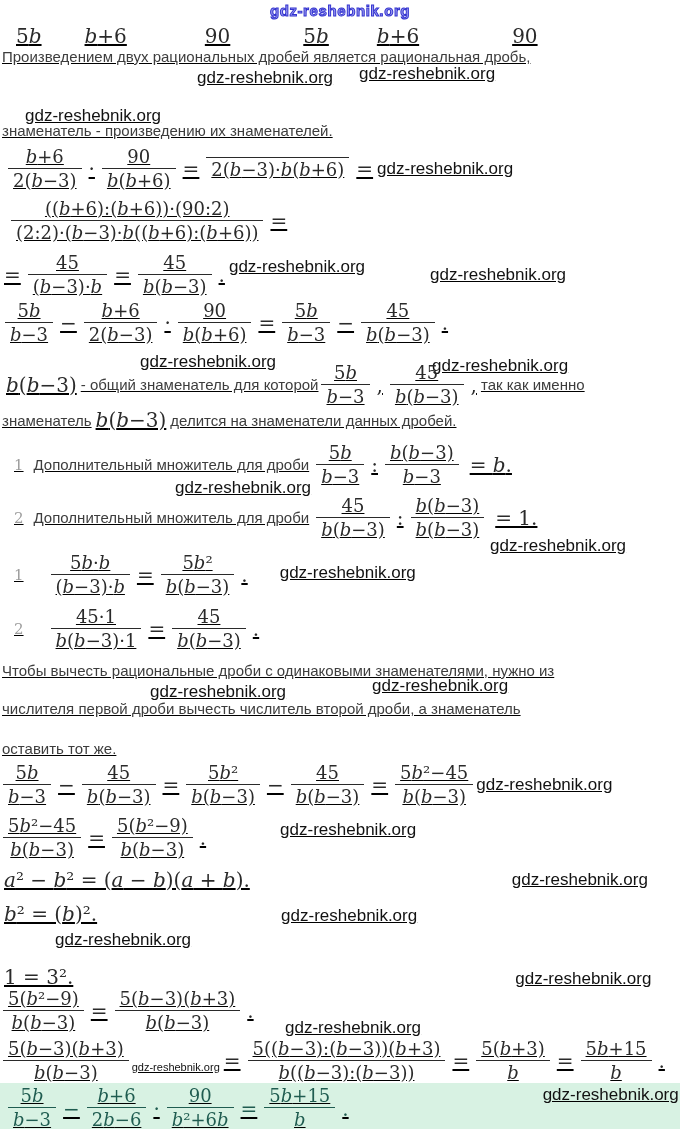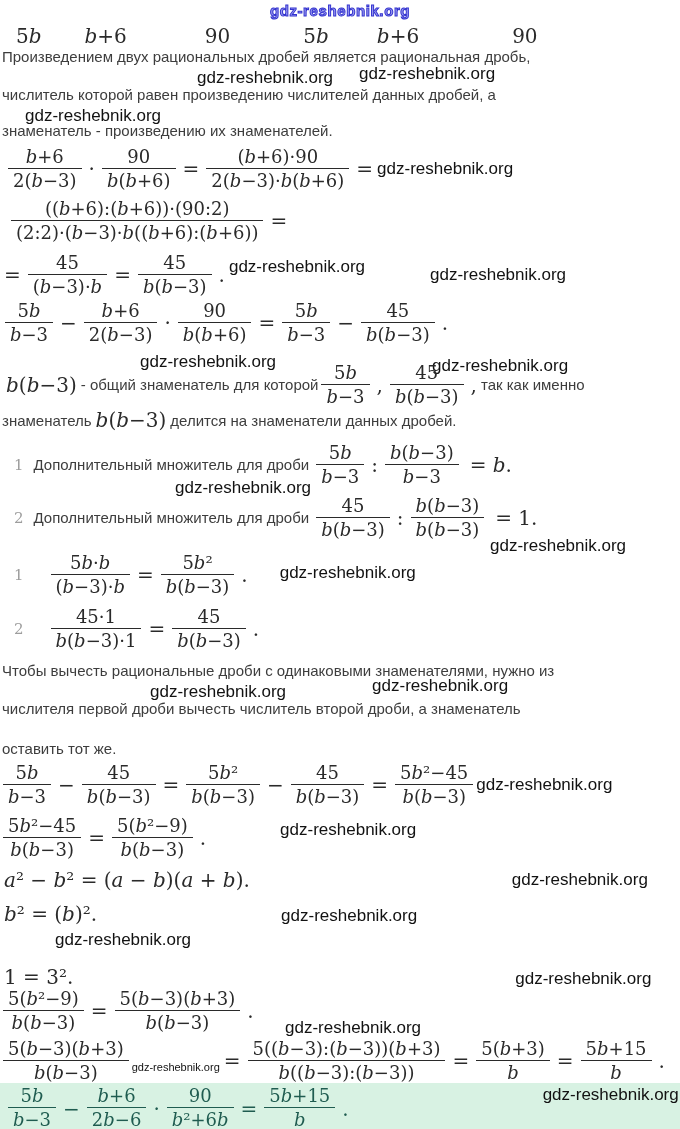--- a/index.html
+++ b/index.html
@@ -6,21 +6,21 @@
   body{
     width:680px;height:1129px;overflow:hidden;background:#ffffff;
     position:relative;font-family:"Liberation Sans",sans-serif;
   }
   .page{position:absolute;inset:0;}
   .logo-header{
     position:absolute;top:2px;left:0;width:100%;text-align:center;
     font-size:15px;font-weight:bold;letter-spacing:.6px;
     color:#9a9aee;-webkit-text-stroke:1px #3232cf;
   }
-  .row{position:absolute;display:flex;align-items:center;white-space:nowrap;}
+  .row{position:absolute;display:flex;align-items:center;white-space:nowrap;text-decoration:underline;}
   .txt{font-size:15px;color:#3d3d3d;}
   .math{font-family:"DejaVu Serif",serif;font-size:20px;color:#2a2a2a;padding:0 4px;font-style:normal;}
   .math i,.frac i{font-style:italic;}
   .frac{
     display:inline-flex;flex-direction:column;text-align:center;flex:none;
     font-family:"DejaVu Serif",serif;font-size:18px;color:#2a2a2a;margin:0 3px;
   }
   .num{display:block;padding:0 5px 1px;}
   .den{display:block;border-top:1.6px solid currentColor;padding:1px 5px 0;}
   .wm{font-size:17px;color:#121212;flex:none;}
@@ -54,42 +54,38 @@
       <span class="math">90</span>
     </div>
     <div class="row" style="top: 48px; left: 2px;">
       <span class="txt">Произведением двух рациональных дробей является рациональная дробь,</span>
     </div>
     <div class="row" style="top: 68px; left: 197px;">
       <span class="wm">gdz-reshebnik.org</span>
       <span class="gap" style="width: 26px;"></span>
       <span class="wm" style="position: relative; top: -4px;">gdz-reshebnik.org</span>
     </div>
-    <div class="row" style="top: 86px; left: 2px;">
-      <span class="txt">числитель которой равен произведению числителей данных дробей, а</span>
-    </div>
     <div class="row" style="top: 106px; left: 25px;">
       <span class="wm">gdz-reshebnik.org</span>
     </div>
     <div class="row" style="top: 122px; left: 2px;">
       <span class="txt">знаменатель - произведению их знаменателей.</span>
     </div>
     <div class="row" style="top: 146px; left: 5px;">
       <span class="frac">
         <span class="num"><i>b</i>+6</span>
         <span class="den">2(<i>b</i>−3)</span>
       </span>
       <span class="math">·</span>
       <span class="frac">
         <span class="num">90</span>
         <span class="den"><i>b</i>(<i>b</i>+6)</span>
       </span>
       <span class="math">=</span>
       <span class="frac">
-        <span class="num">(<i>b</i>+6)·90</span>
         <span class="den">2(<i>b</i>−3)·<i>b</i>(<i>b</i>+6)</span>
       </span>
       <span class="math">=</span>
       <span class="wm">gdz-reshebnik.org</span>
     </div>
     <div class="row" style="top: 198px; left: 8px;">
       <span class="frac">
         <span class="num">((<i>b</i>+6):(<i>b</i>+6))·(90:2)</span>
         <span class="den">(2:2)·(<i>b</i>−3)·<i>b</i>((<i>b</i>+6):(<i>b</i>+6))</span>
       </span>

